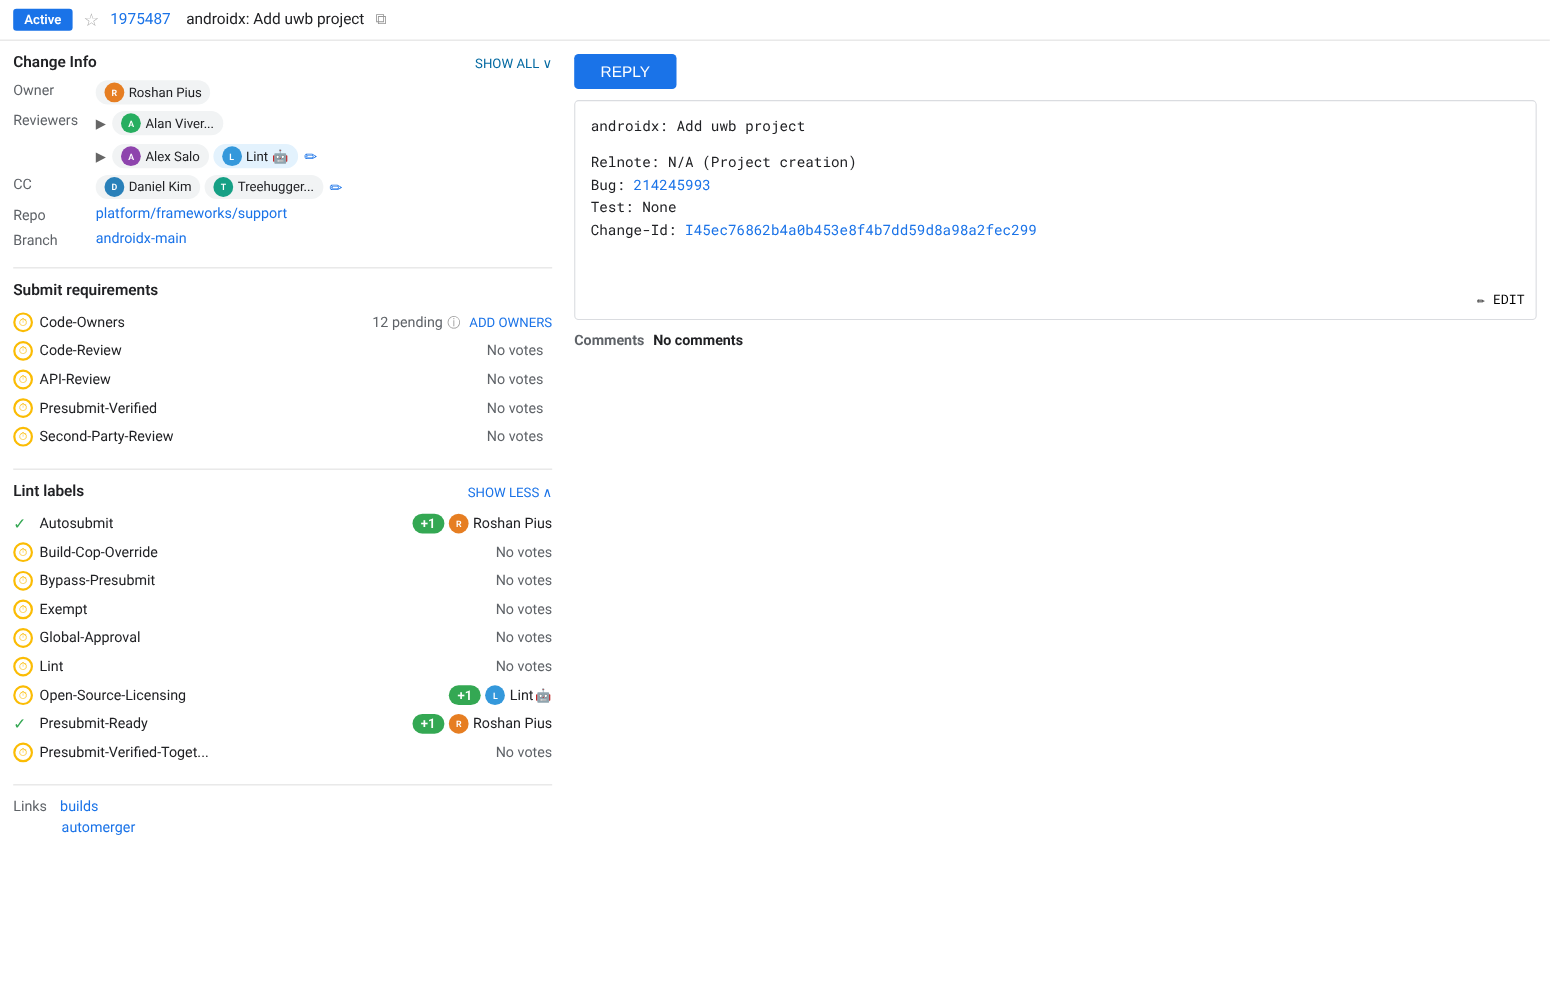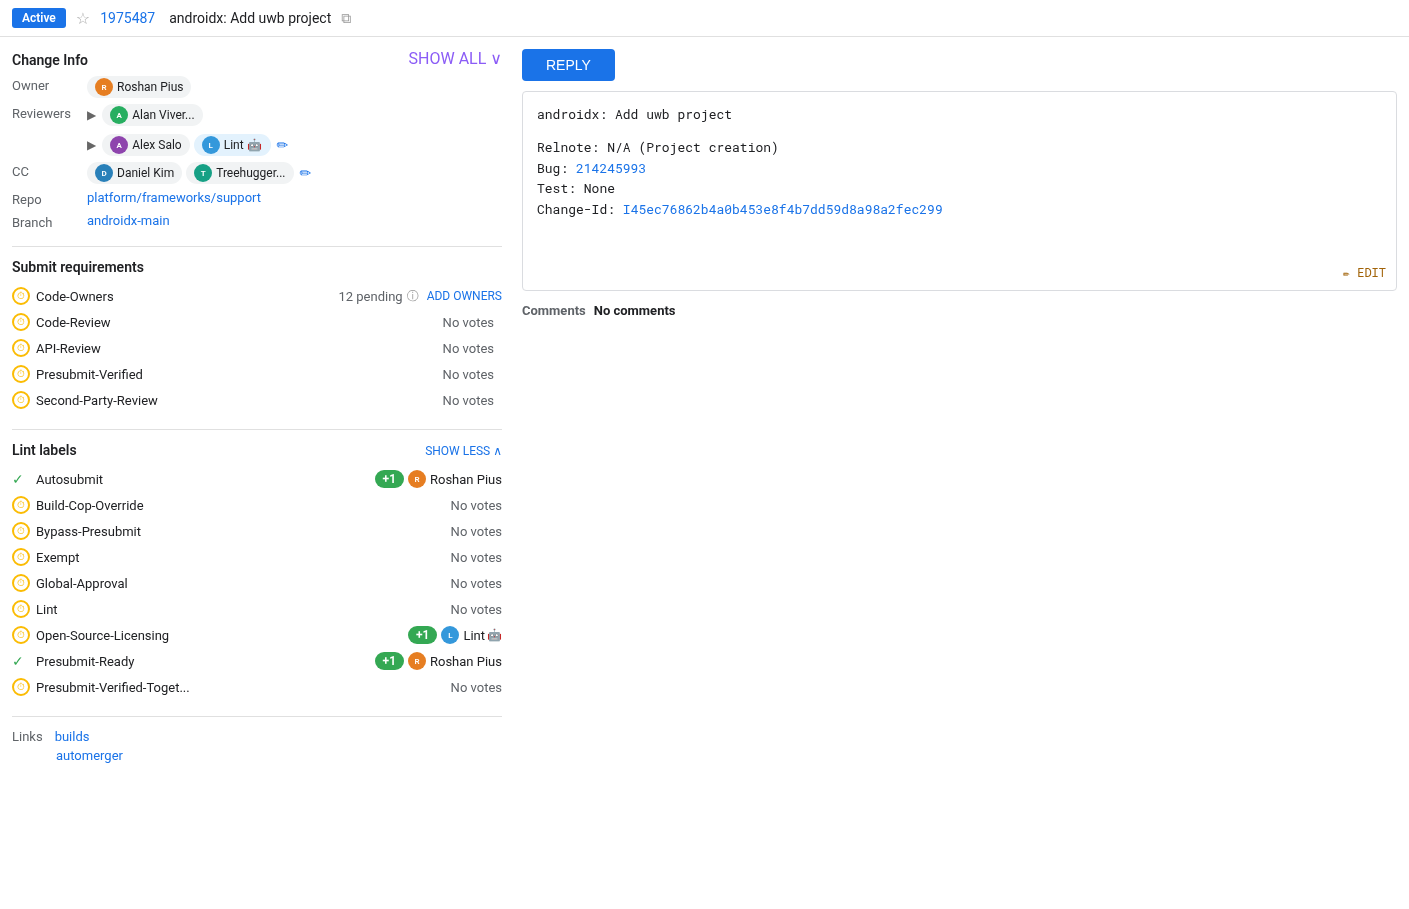--- a/index.html
+++ b/index.html
@@ -58,22 +58,22 @@
       align-items: flex-end;
       justify-content: space-between;
       margin-bottom: 8px;
     }
     .section-title {
       font-size: 14px;
       font-weight: 600;
       color: #202124;
     }
     .show-all-link {
-      color: #8b5cf6;
-      font-size: 16px;
+      color: #0369a1;
+      font-size: 12px;
       text-decoration: none;
       cursor: pointer;
     }
 
     .info-row {
       display: flex;
       align-items: flex-start;
       margin-bottom: 6px;
     }
     .info-label {
@@ -283,21 +283,21 @@
       color: #202124;
       line-height: 1.6;
       background: #fff;
       position: relative;
       min-height: 200px;
     }
     .commit-message-box .edit-link {
       position: absolute;
       bottom: 8px;
       right: 10px;
-      color: #a16207;
+      color: #000000;
       font-size: 12px;
       text-decoration: none;
       cursor: pointer;
     }
 
     .commit-link {
       color: #1a73e8;
       text-decoration: none;
     }
 

